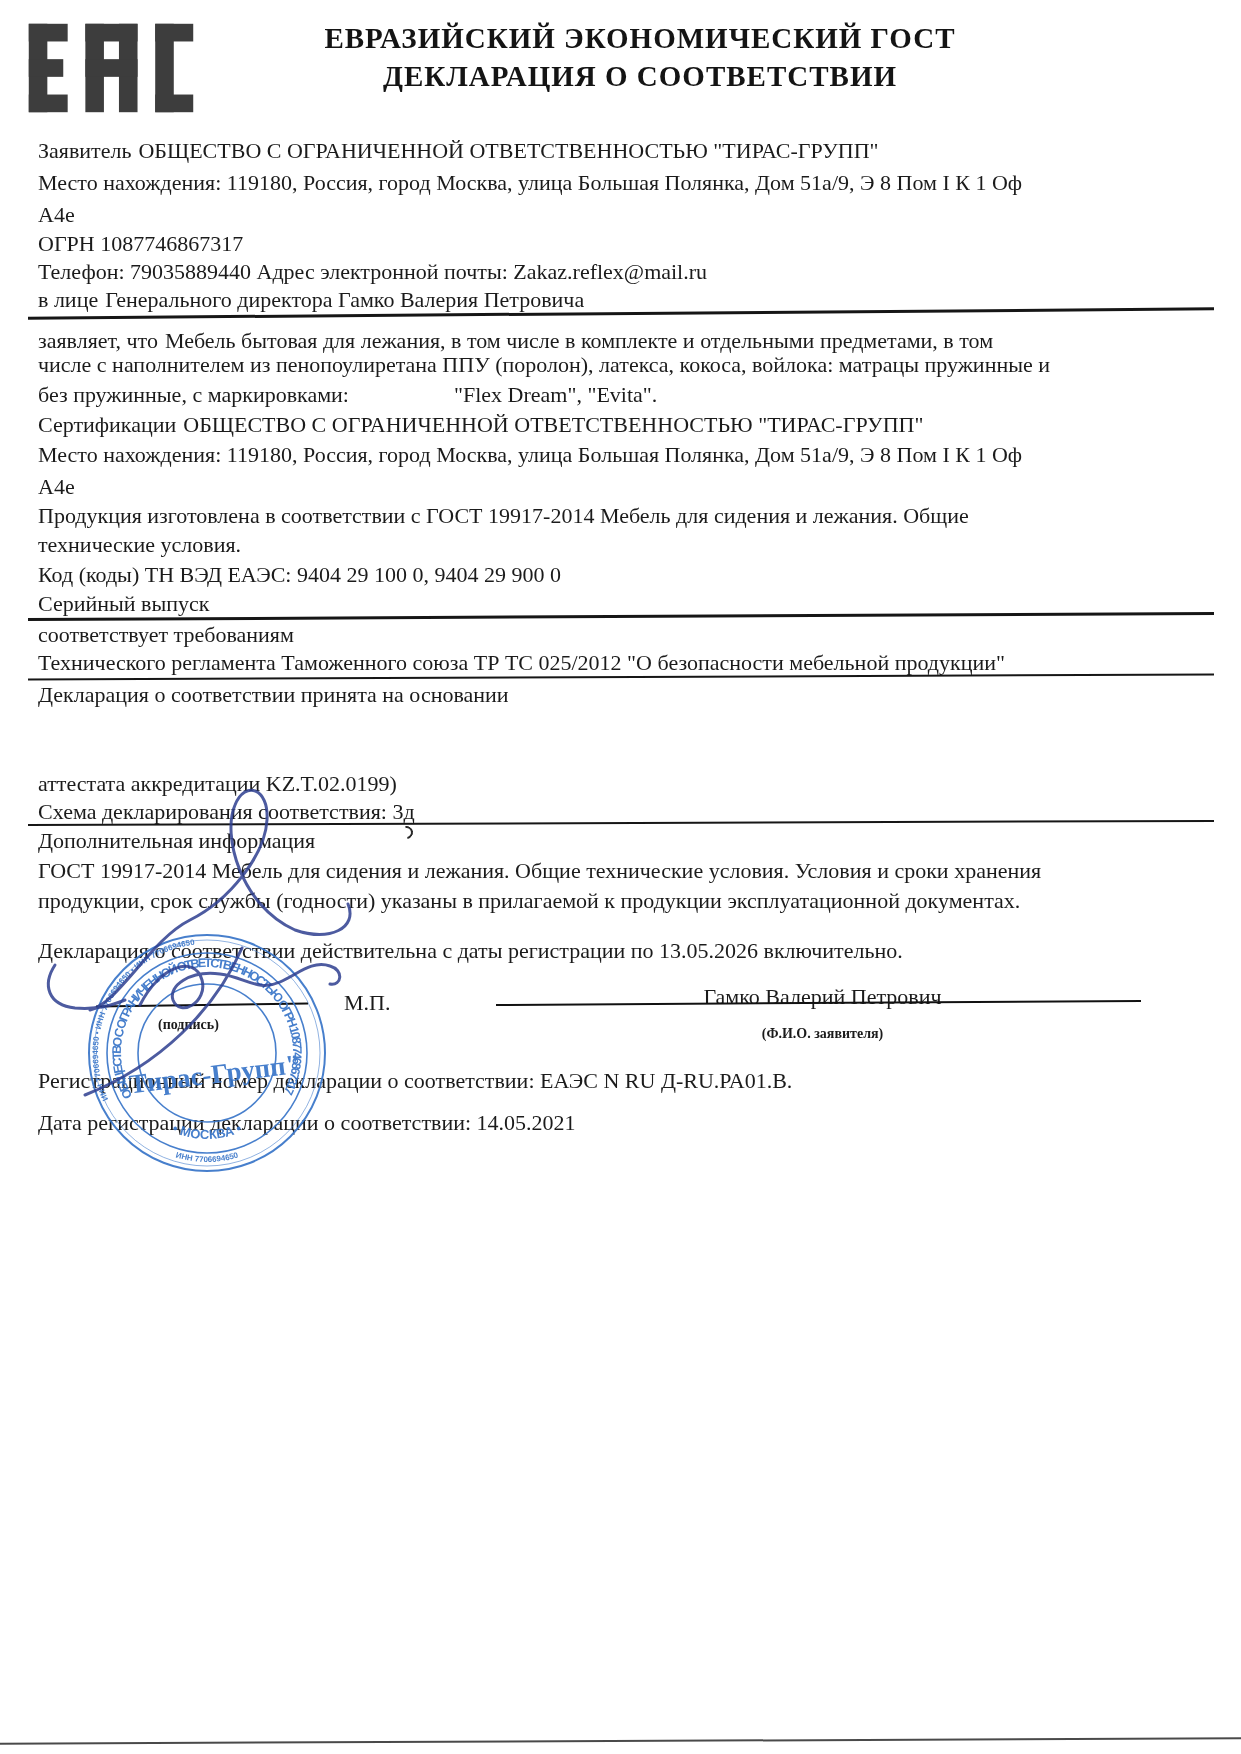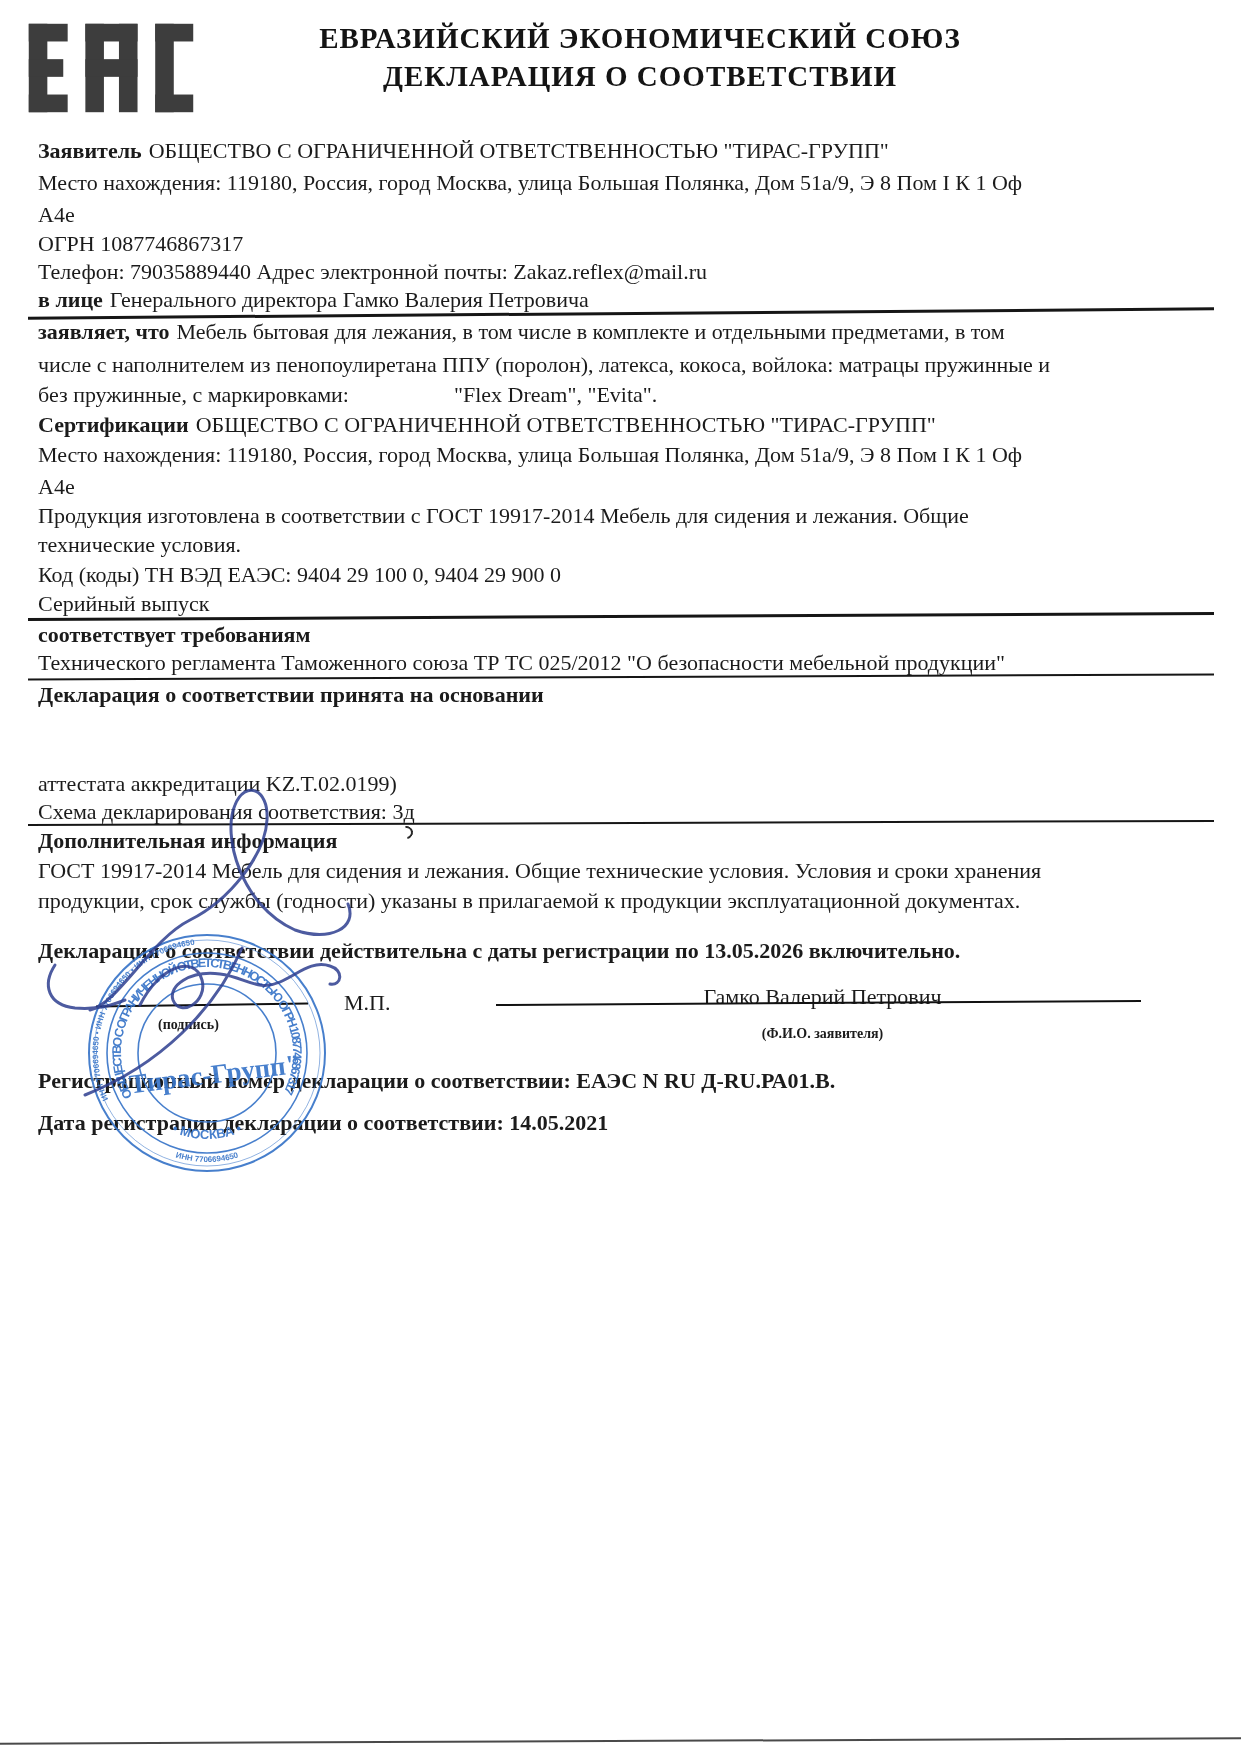--- a/index.html
+++ b/index.html
@@ -5,21 +5,21 @@
   html,body{margin:0;padding:0;background:#ffffff;}
   .page{
     position:relative;width:1241px;height:1754px;background:#fff;
     font-family:"Liberation Serif","DejaVu Serif",serif;color:#1b1b1b;overflow:hidden;
   }
   .eac{position:absolute;left:27px;top:16px;width:168px;height:104px;}
   .title{position:absolute;left:190px;width:900px;text-align:center;font-weight:bold;
          font-size:29px;letter-spacing:1px;color:#141414;white-space:nowrap;}
   .t1{top:22px;} .t2{top:60px;}
   .ln{position:absolute;left:38px;font-size:22px;white-space:nowrap;line-height:26px;}
-  .b{font-weight:bold;margin-right:7px;}
+  .b{font-weight:normal;margin-right:7px;}
   .rule{position:absolute;left:28px;width:1186px;height:0;border-top:3px solid #161616;}
   .rule.thin{border-top-width:2px;}
   .gap{display:inline-block;width:105px;}
   .small{font-size:14px;font-weight:bold;}
   .sigline{position:absolute;height:0;border-top:2px solid #111;}
   .stamp{position:absolute;left:86px;top:932px;width:242px;height:242px;opacity:.93;}
   .signature{position:absolute;left:30px;top:760px;width:670px;height:360px;pointer-events:none;}
   .artifact{position:absolute;left:392px;top:796px;width:9px;height:9px;
             border:2px solid #2a2a2a;border-radius:60% 60% 60% 0;
             border-bottom-color:transparent;border-left-color:transparent;transform:rotate(35deg);}
@@ -44,33 +44,33 @@
       <rect x="104" y="2" width="21" height="100"></rect>
       <rect x="66" y="2" width="59" height="20"></rect>
       <rect x="66" y="42" width="59" height="20"></rect>
 
       <rect x="145" y="2" width="21" height="100"></rect>
       <rect x="145" y="2" width="43" height="20"></rect>
       <rect x="145" y="82" width="43" height="20"></rect>
     </g>
   </svg>
 
-  <div class="title t1">ЕВРАЗИЙСКИЙ ЭКОНОМИЧЕСКИЙ СОЮЗ</div>
+  <div class="title t1">ЕВРАЗИЙСКИЙ ЭКОНОМИЧЕСКИЙ ГОСТ</div>
   <div class="title t2">ДЕКЛАРАЦИЯ О СООТВЕТСТВИИ</div>
 
   <div class="ln" style="top:138px"><span class="b">Заявитель</span><span>ОБЩЕСТВО С ОГРАНИЧЕННОЙ ОТВЕТСТВЕННОСТЬЮ "ТИРАС-ГРУПП"</span></div>
   <div class="ln" style="top:170px">Место нахождения: 119180, Россия, город Москва, улица Большая Полянка, Дом 51а/9, Э 8 Пом I К 1 Оф</div>
   <div class="ln" style="top:202px">А4е</div>
   <div class="ln" style="top:231px">ОГРН 1087746867317</div>
   <div class="ln" style="top:259px">Телефон: 79035889440 Адрес электронной почты: Zakaz.reflex@mail.ru</div>
   <div class="ln" style="top:287px"><span class="b">в лице</span><span>Генерального директора Гамко Валерия Петровича</span></div>
 
   <div class="rule" style="top:312px;transform:rotate(-0.45deg)"></div>
 
-  <div class="ln" style="top:319px"><span class="b">заявляет, что</span><span>Мебель бытовая для лежания, в том числе в комплекте и отдельными предметами, в том</span></div>
+  <div class="ln" style="top:328px"><span class="b">заявляет, что</span><span>Мебель бытовая для лежания, в том числе в комплекте и отдельными предметами, в том</span></div>
   <div class="ln" style="top:352px">числе с наполнителем из пенопоулиретана ППУ (поролон), латекса, кокоса, войлока: матрацы пружинные и</div>
   <div class="ln" style="top:382px"><span>без пружинные, с маркировками:</span><span class="gap"></span><span>"Flex Dream", "Evita".</span></div>
   <div class="ln" style="top:412px"><span class="b">Сертификации</span><span>ОБЩЕСТВО С ОГРАНИЧЕННОЙ ОТВЕТСТВЕННОСТЬЮ "ТИРАС-ГРУПП"</span></div>
   <div class="ln" style="top:442px">Место нахождения: 119180, Россия, город Москва, улица Большая Полянка, Дом 51а/9, Э 8 Пом I К 1 Оф</div>
   <div class="ln" style="top:474px">А4е</div>
   <div class="ln" style="top:503px">Продукция изготовлена в соответствии с ГОСТ 19917-2014 Мебель для сидения и лежания. Общие</div>
   <div class="ln" style="top:532px">технические условия.</div>
   <div class="ln" style="top:562px">Код (коды) ТН ВЭД ЕАЭС: 9404 29 100 0, 9404 29 900 0</div>
   <div class="ln" style="top:591px">Серийный выпуск</div>
 

